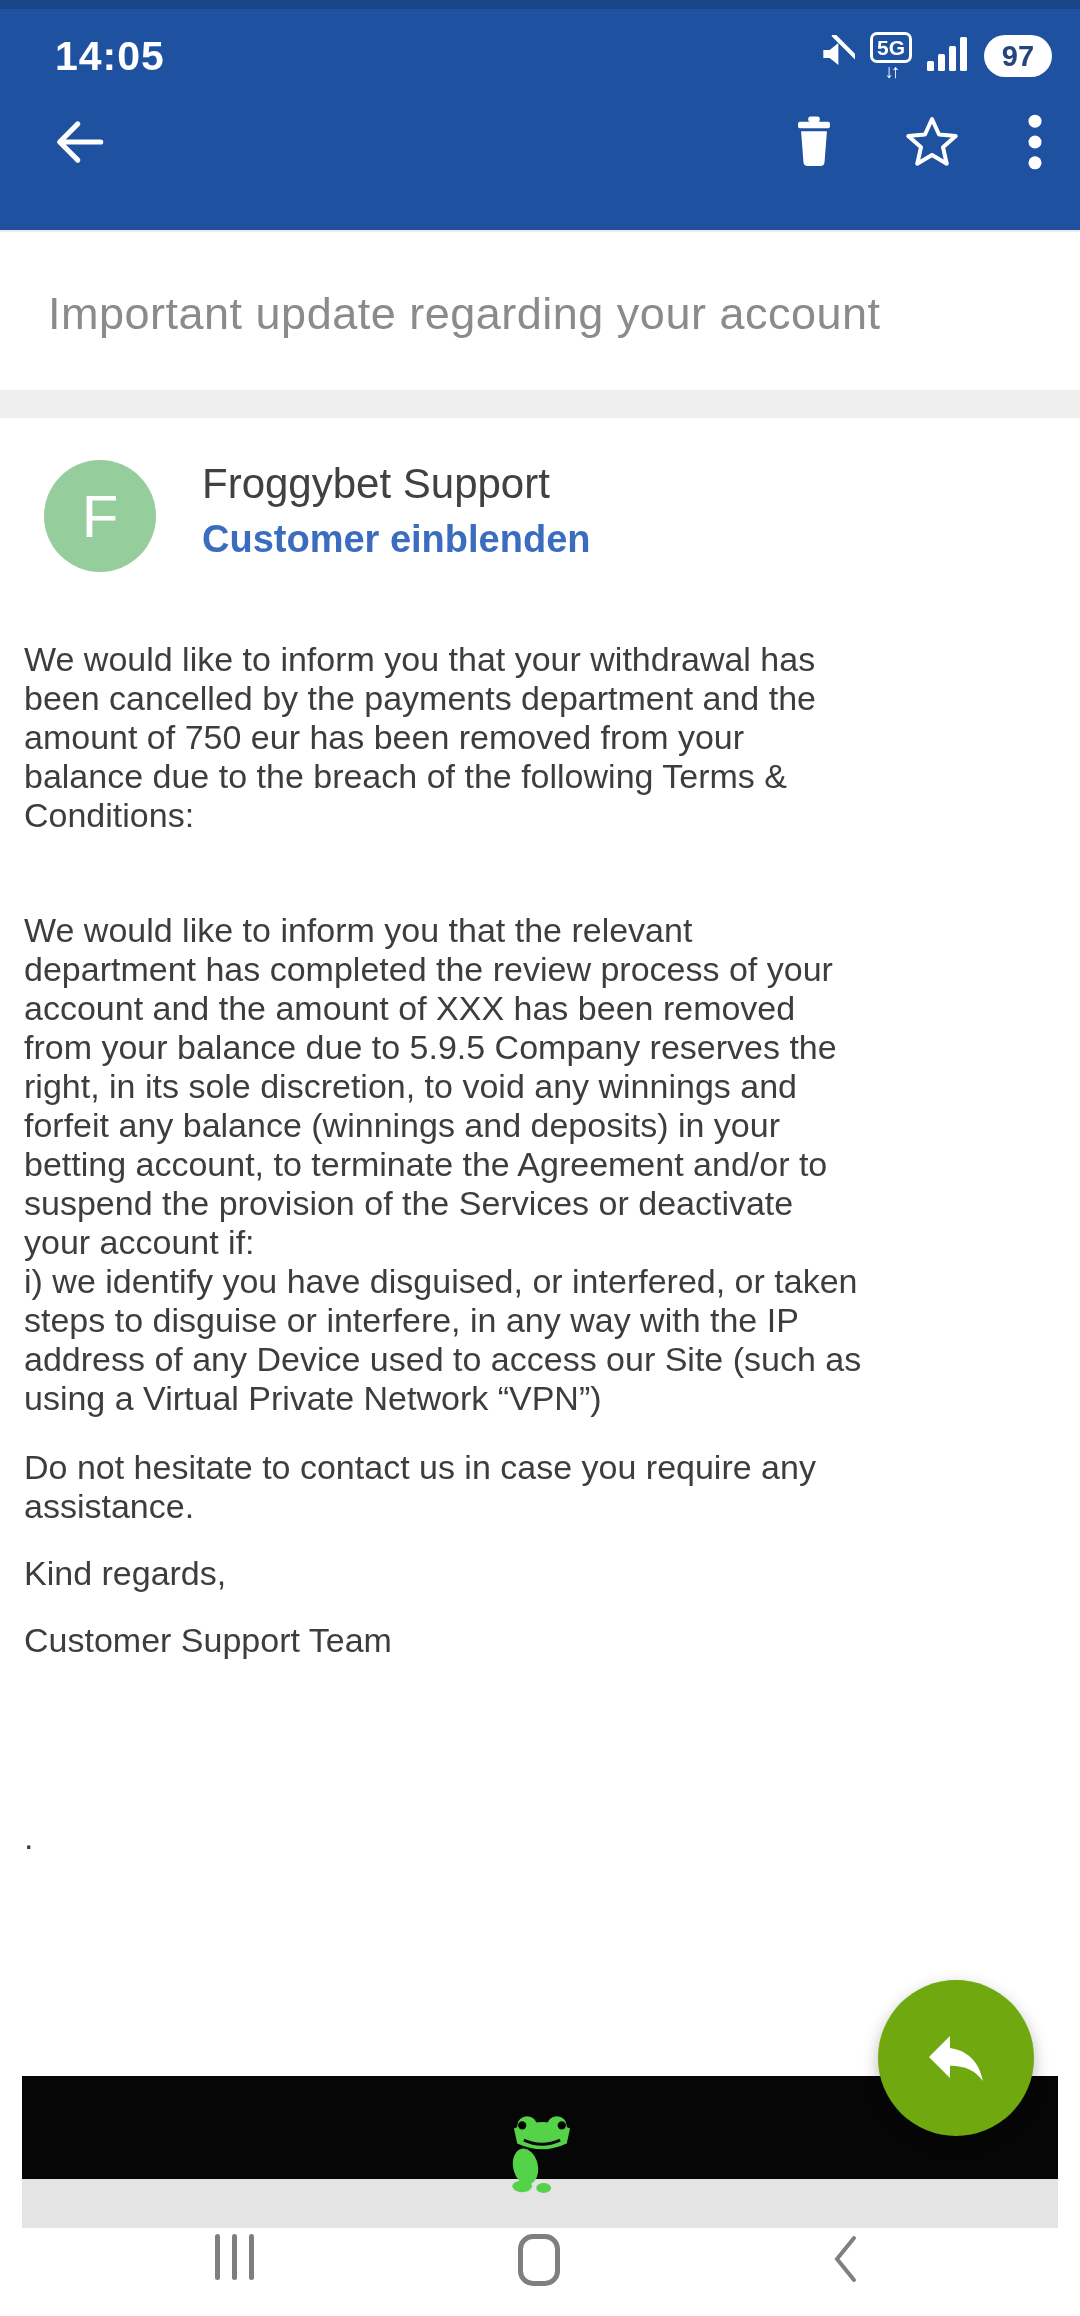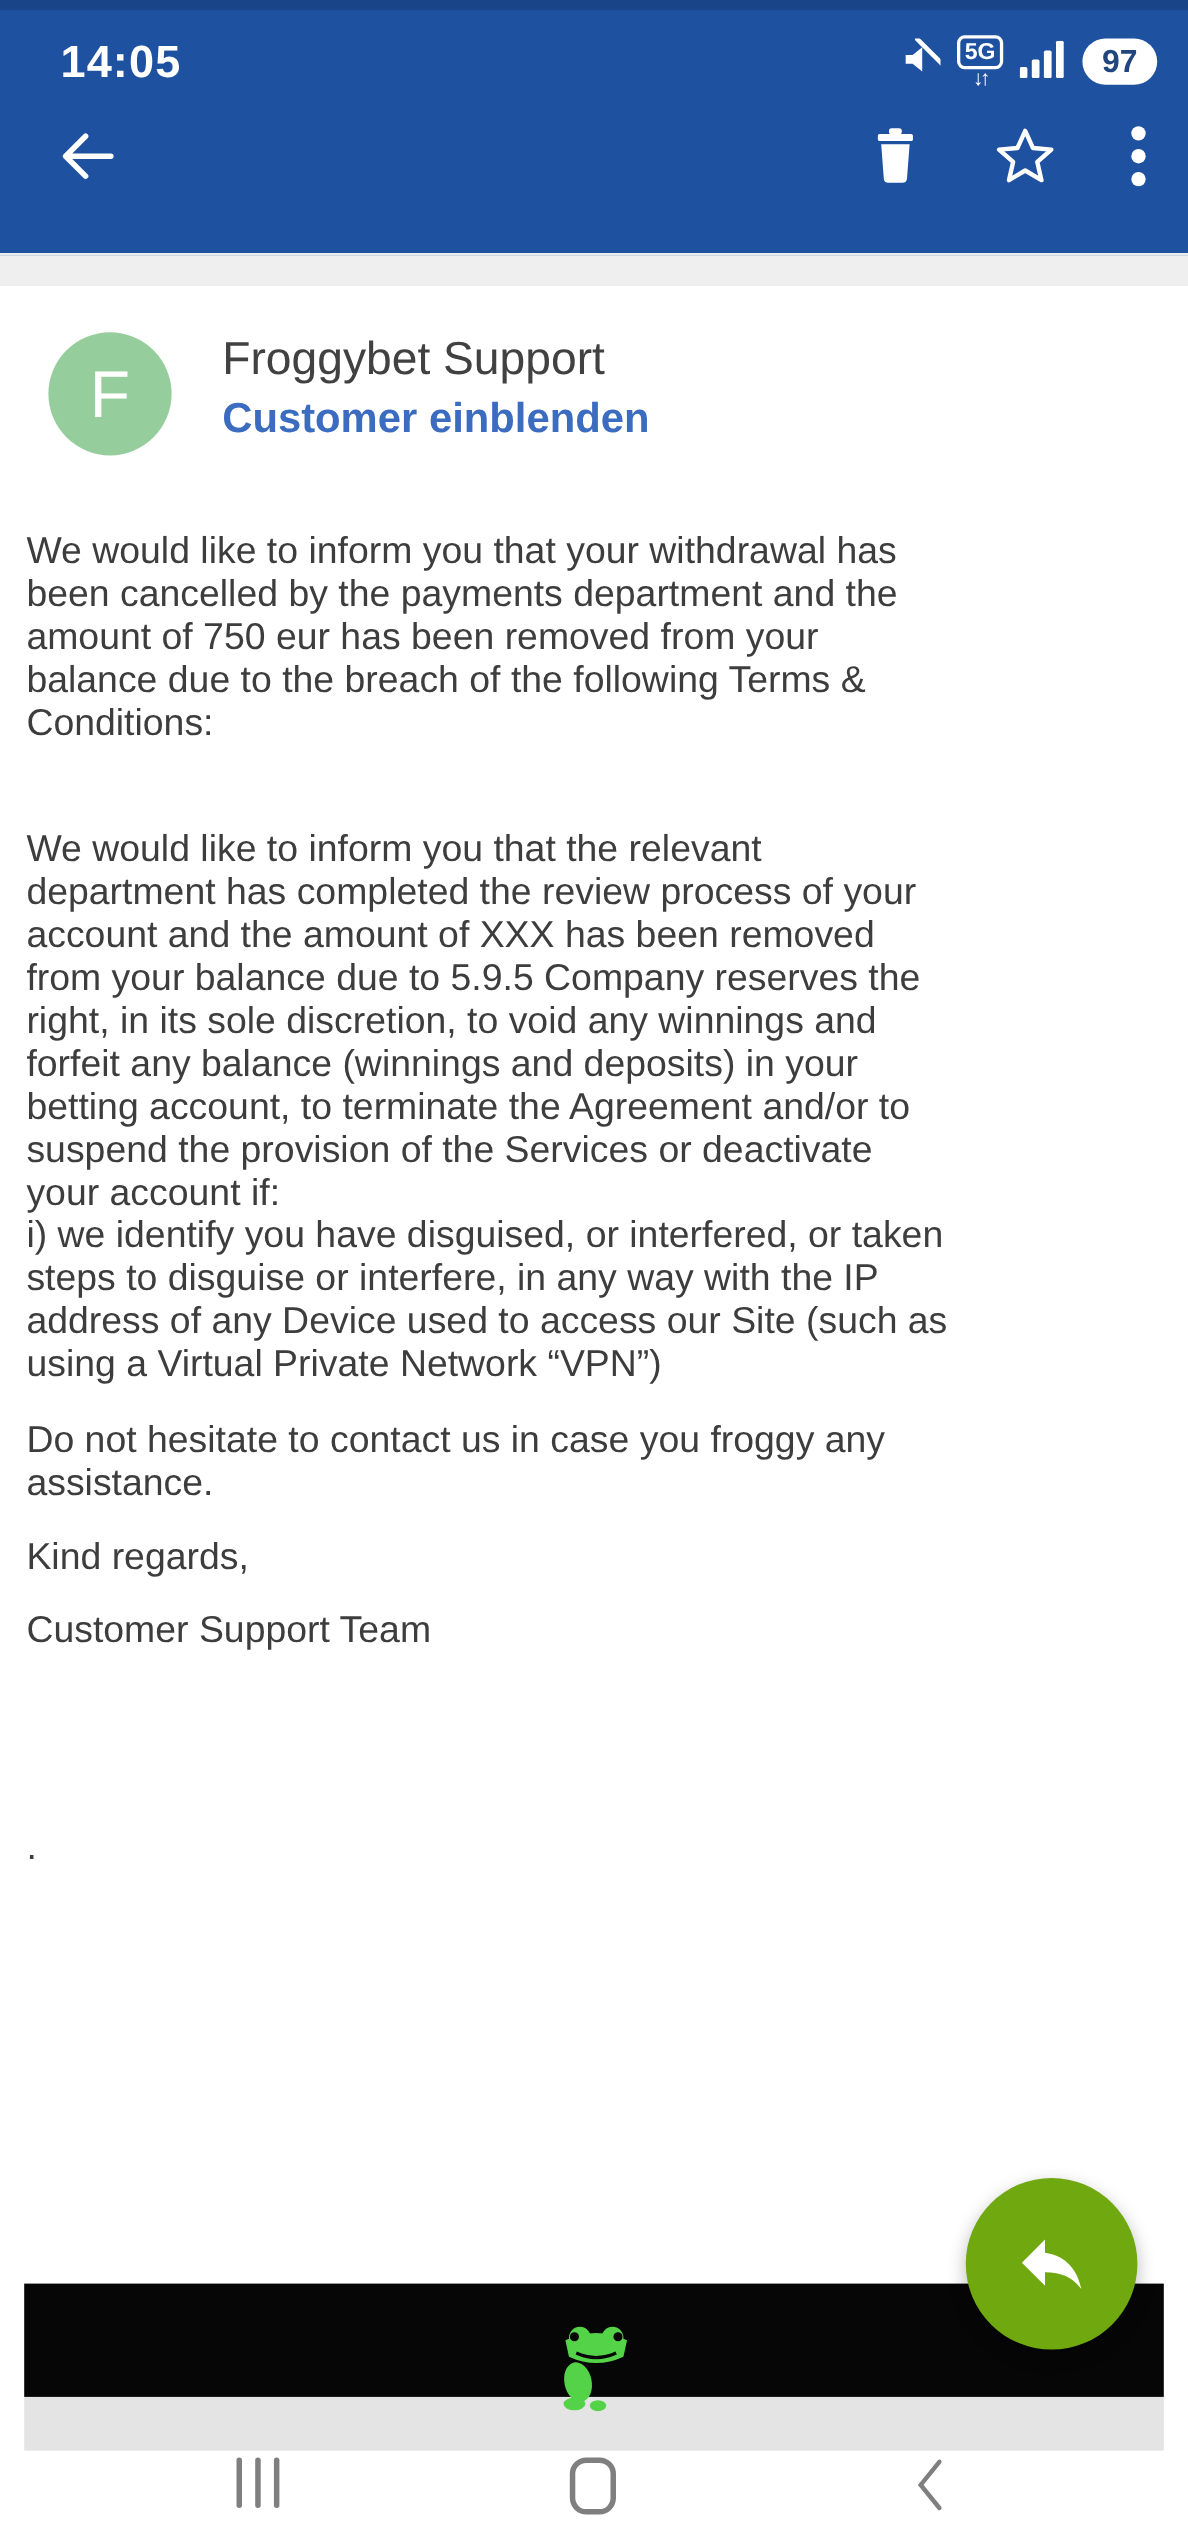--- a/index.html
+++ b/index.html
@@ -127,20 +127,23 @@
           <svg width="22" height="58" viewBox="0 0 8 24">
             <circle cx="4" cy="3.4" r="2.7" fill="#fff"></circle>
             <circle cx="4" cy="12" r="2.7" fill="#fff"></circle>
             <circle cx="4" cy="20.6" r="2.7" fill="#fff"></circle>
           </svg>
         </button>
       </span>
     </div>
   </div>
 
+  <div class="subject-wrap">
+    <div class="subject">Important update regarding your account</div>
+  </div>
   <div class="gray-band"></div>
 
   <div class="sender-row">
     <div class="avatar">
       <span>F</span>
     </div>
     <div class="sender-info">
       <div class="sender-name">Froggybet Support</div>
       <div class="details-link">Customer einblenden</div>
     </div>
@@ -158,21 +161,21 @@
 from your balance due to 5.9.5 Company reserves the
 right, in its sole discretion, to void any winnings and
 forfeit any balance (winnings and deposits) in your
 betting account, to terminate the Agreement and/or to
 suspend the provision of the Services or deactivate
 your account if:
 i) we identify you have disguised, or interfered, or taken
 steps to disguise or interfere, in any way with the IP
 address of any Device used to access our Site (such as
 using a Virtual Private Network “VPN”)</p>
-    <p class="p-3">Do not hesitate to contact us in case you froggy any
+    <p class="p-3">Do not hesitate to contact us in case you require any
 assistance.</p>
     <p class="p-signoff">Kind regards,</p>
     <p class="p-signature">Customer Support Team</p>
     <p>.</p>
   </div>
 
   <button class="fab">
     <span>
       <svg width="72" height="72" viewBox="0 0 24 24">
         <path d="M10 9V5l-7 7 7 7v-4.1c5 0 8.5 1.6 11 5.1-1-5-4-10-11-11z" fill="#fff"></path>

